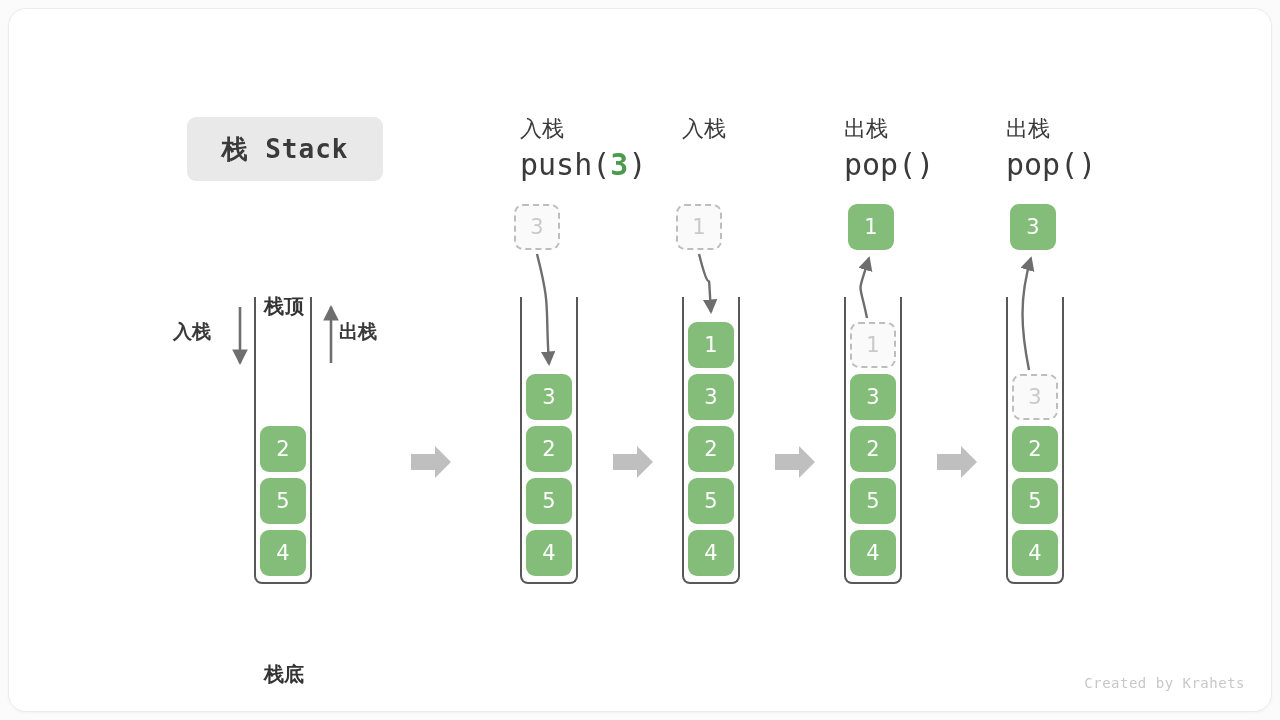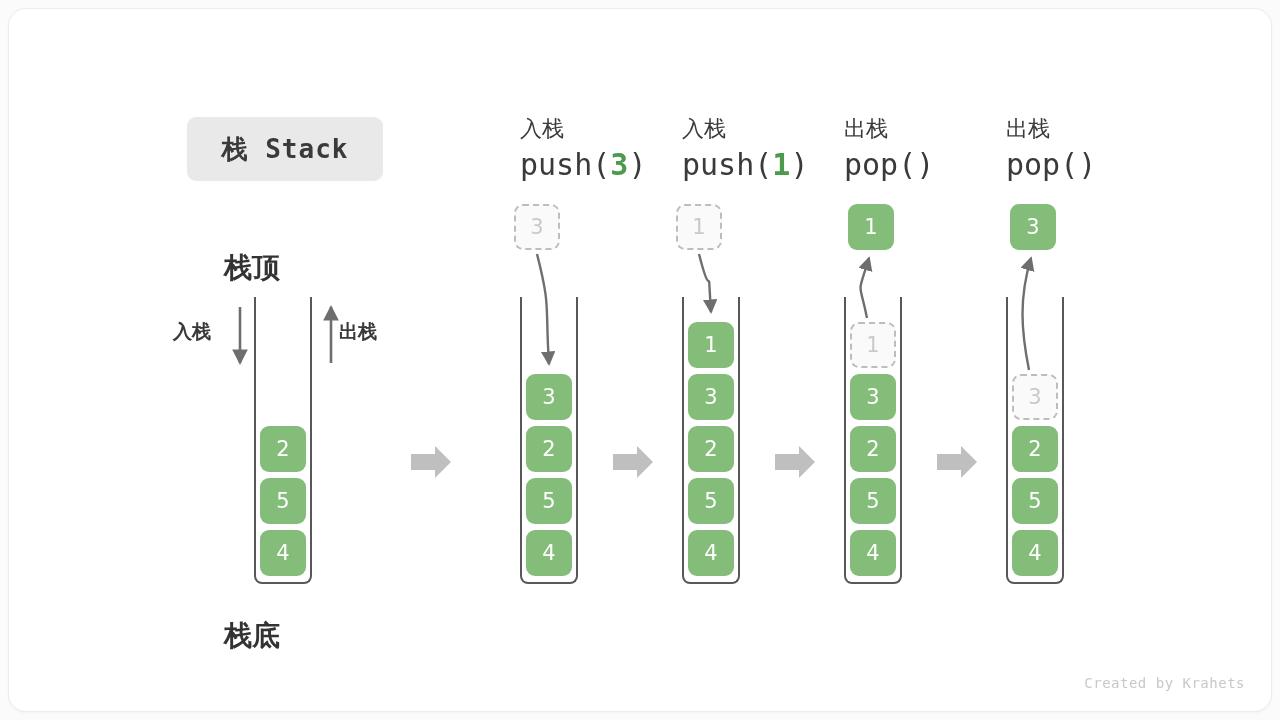--- a/index.html
+++ b/index.html
@@ -96,26 +96,27 @@
     position: absolute;
     font-family: "DejaVu Sans", sans-serif;
     font-size: 19px;
     font-weight: bold;
     color: #3a3a3a;
     white-space: pre;
   }
   .toplabel {
     position: absolute;
     font-family: "DejaVu Sans", sans-serif;
-    font-size: 28px;
+    font-size: 20px;
     font-weight: bold;
     color: #333333;
     white-space: pre;
-    text-align: left;
+    text-align: center;
     width: 120px;
+    margin-top: 44px;
   }
 
   
   .credit {
     position: absolute;
     right: 28px; bottom: 22px;
     font-family: "DejaVu Sans Mono", monospace;
     font-size: 14px;
     color: #c8c8c8;
     letter-spacing: 0.5px;
@@ -156,21 +157,21 @@
         <div class="ushape" style="left: 511px; top: 288px; width: 58px; height: 287px;">
           <div class="wall l" style="height: 274px;"></div>
           <div class="wall r" style="height: 274px;"></div>
           <div class="floor"></div>
         </div>
         <div class="cell solid" style="left: 517px; top: 365px;">3</div>
         <div class="cell solid" style="left: 517px; top: 417px;">2</div>
         <div class="cell solid" style="left: 517px; top: 469px;">5</div>
         <div class="cell solid" style="left: 517px; top: 521px;">4</div>
         <div class="cell ghost" style="left: 505px; top: 195px;">3</div>
-        <div class="colhead" style="left: 673px; top: 104px;"><span class="cn">入栈</span><span class="code"><span>push(</span><span class="arg">1</span><span>)</span></span></div>
+        <div class="colhead" style="left: 673px; top: 104px;"><span class="cn">入栈</span></div>
         <div class="ushape" style="left: 673px; top: 288px; width: 58px; height: 287px;">
           <div class="wall l" style="height: 274px;"></div>
           <div class="wall r" style="height: 274px;"></div>
           <div class="floor"></div>
         </div>
         <div class="cell solid" style="left: 679px; top: 313px;">1</div>
         <div class="cell solid" style="left: 679px; top: 365px;">3</div>
         <div class="cell solid" style="left: 679px; top: 417px;">2</div>
         <div class="cell solid" style="left: 679px; top: 469px;">5</div>
         <div class="cell solid" style="left: 679px; top: 521px;">4</div>

